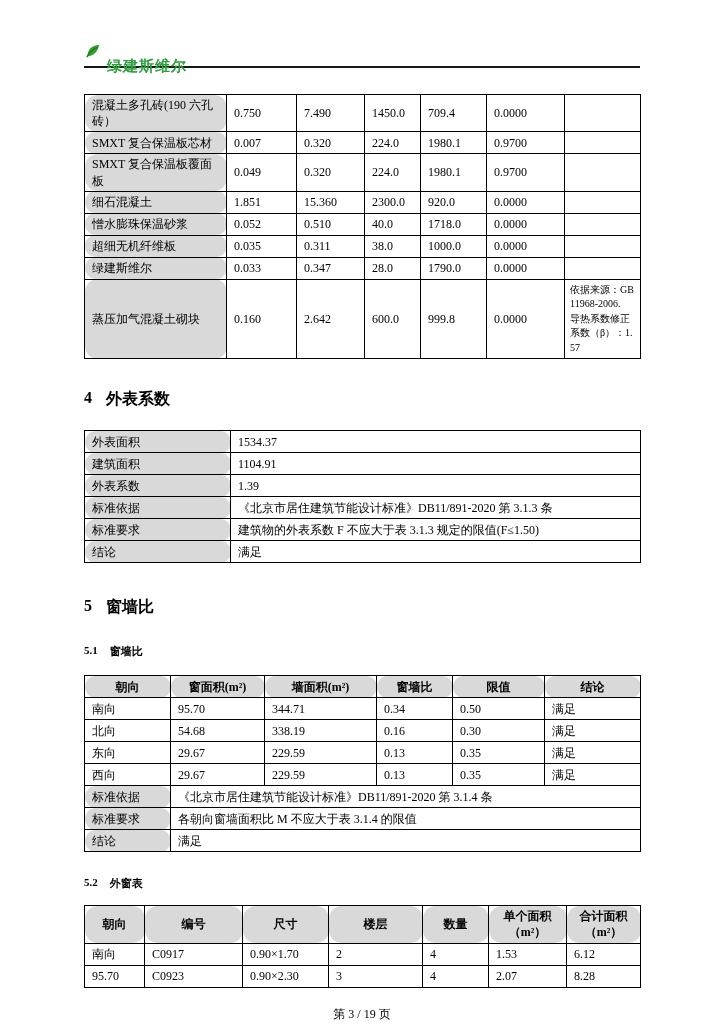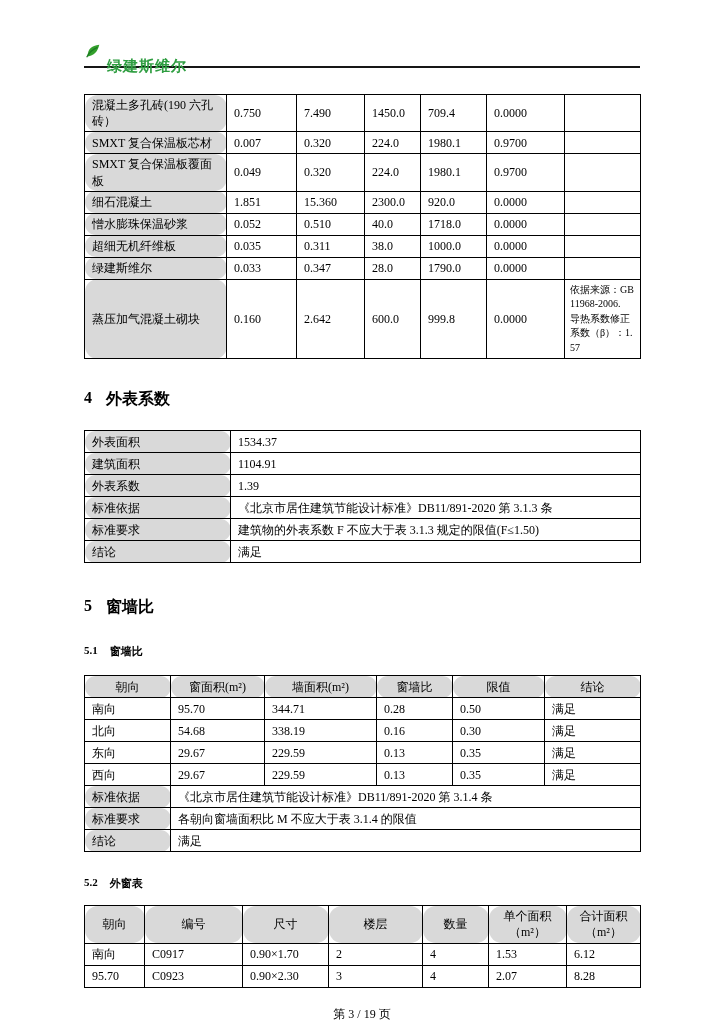--- a/index.html
+++ b/index.html
@@ -17,21 +17,21 @@
   .logo-icon svg { display:block; }
   .logo-text { font-size:15px; font-weight:bold; color:#2f9e41;
                font-family:"Liberation Sans","DejaVu Sans",sans-serif; letter-spacing:1px;margin-top:31px; }
   .rule { border-bottom:2px solid #161616; margin-top:4px; }
 
   
   table { border-collapse:collapse; table-layout:fixed; width:100%; }
   td { border:1px solid #000; font-size:12px; padding:2px 7px; height:22px;
        vertical-align:middle; word-break:break-all; text-align:left; line-height:1.35; }
   .gray { background:#d9d9d9;border-radius:13px; }
-  .center { text-align:center; }
+  .center { text-align:center;font-weight:bold; }
   .note { font-size:10px; line-height:1.45; padding:3px 5px; vertical-align:top; }
 
   .materials { margin-top:26px; }
 
   .h1 { margin-top:30px; font-size:16px; font-weight:bold; display:flex; gap:14px; }
   .h2 { font-size:11px; font-weight:bold; display:flex; gap:12px; }
 
   .s4-table { margin-top:20px; }
   .h1-5 { margin-top:34px; }
   .h2-51 { margin-top:26px; }
@@ -212,21 +212,21 @@
         <td class="gray center">窗面积(m²)</td>
         <td class="gray center">墙面积(m²)</td>
         <td class="gray center">窗墙比</td>
         <td class="gray center">限值</td>
         <td class="gray center">结论</td>
       </tr>
       <tr>
         <td>南向</td>
         <td>95.70</td>
         <td>344.71</td>
-        <td>0.28</td>
+        <td>0.34</td>
         <td>0.50</td>
         <td>满足</td>
       </tr>
       <tr>
         <td>北向</td>
         <td>54.68</td>
         <td>338.19</td>
         <td>0.16</td>
         <td>0.30</td>
         <td>满足</td>

